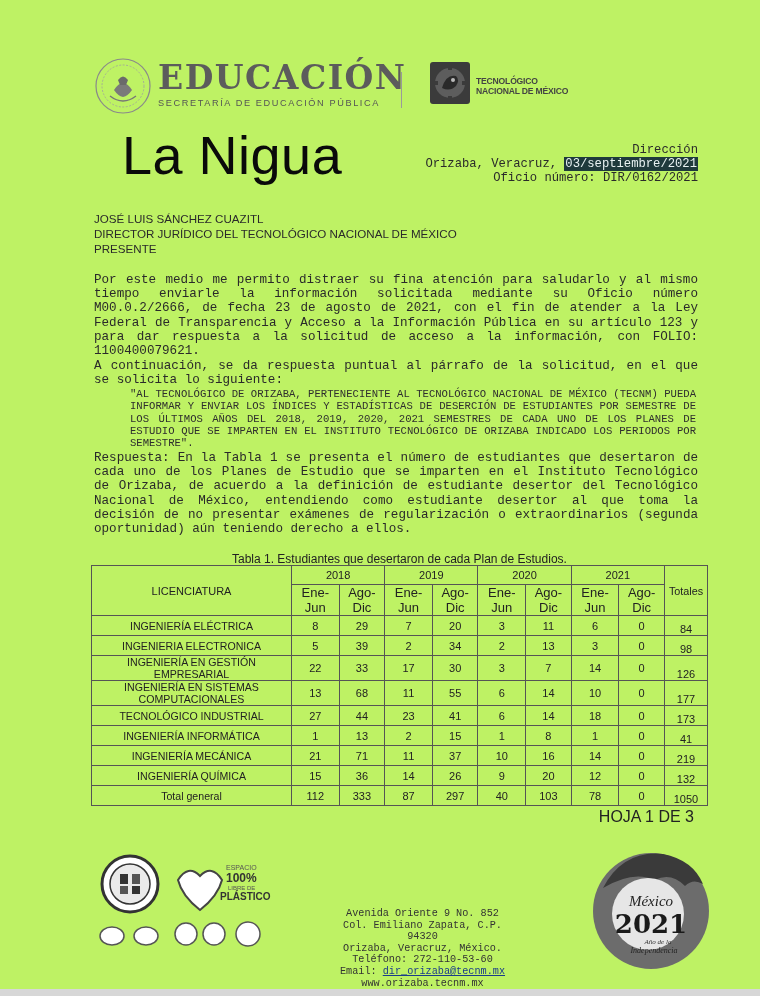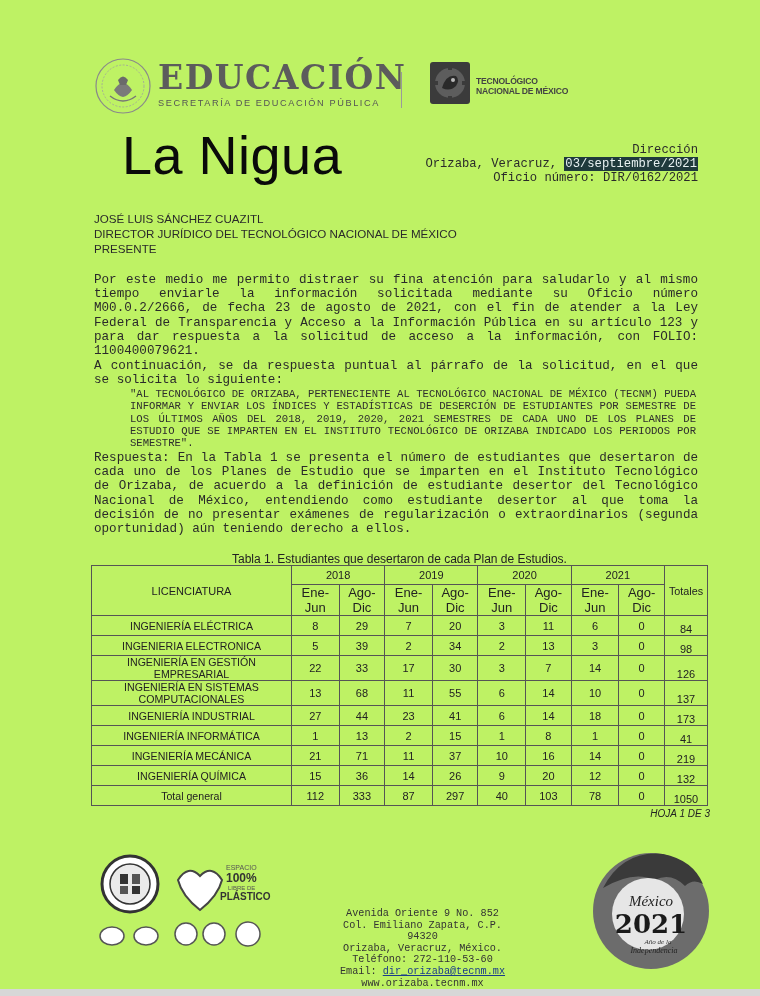--- a/index.html
+++ b/index.html
@@ -38,21 +38,21 @@
   table.stats td, table.stats th { border: 1px solid #555; text-align: center; font-weight: normal; padding: 0; }
   table.stats th.h-lic { width: 200px; height: 40px; }
   table.stats th.h-year { height: 19px; }
   table.stats th.h-sem { height: 20px; font-size: 13px; margin-left: 20px; }
   table.stats th.h-tot { width: 43px; font-size: 10.8px; }
   table.stats td { height: 20px; }
   table.stats td.prog { font-size: 10.6px; }
   table.stats td.tot { vertical-align: bottom; padding-bottom: 0; }
   table.stats tr.total-row td { height: 20px; }
 
-  .page-num { position: absolute; right: 50px; top: 808px; font-family: "Liberation Sans", sans-serif; font-size: 10px; color: #222; font-style: italic; }
+  .page-num { position: absolute; right: 66px; top: 808px; font-family: "Liberation Sans", sans-serif; font-size: 16px; color: #222; }
 
   
   .ft-logos { position: absolute; left: 98px; top: 852px; width: 210px; height: 102px; }
   .address { position: absolute; left: 330px; top: 868px; width: 185px; text-align: center; font-size: 10.2px; line-height: 11.6px; color: #333; margin-top: 40px; }
   .address .email-link { color: #1a3c8a; text-decoration: underline; }
   .mex2021 { position: absolute; left: 588px; top: 848px; width: 126px; height: 125px; }
   .bottom-rule { position: absolute; left: 0; top: 989px; width: 760px; height: 7px; background: #d7d7d7; }
 </style>
 </head>
 <body>
@@ -173,24 +173,24 @@
         <tr>
           <td class="prog">INGENIERÍA EN SISTEMAS COMPUTACIONALES</td>
           <td>13</td>
           <td>68</td>
           <td>11</td>
           <td>55</td>
           <td>6</td>
           <td>14</td>
           <td>10</td>
           <td>0</td>
-          <td class="tot">137</td>
-        </tr>
-        <tr>
-          <td class="prog">INGENIERÍA INDUSTRIAL</td>
+          <td class="tot">177</td>
+        </tr>
+        <tr>
+          <td class="prog">TECNOLÓGICO INDUSTRIAL</td>
           <td>27</td>
           <td>44</td>
           <td>23</td>
           <td>41</td>
           <td>6</td>
           <td>14</td>
           <td>18</td>
           <td>0</td>
           <td class="tot">173</td>
         </tr>

